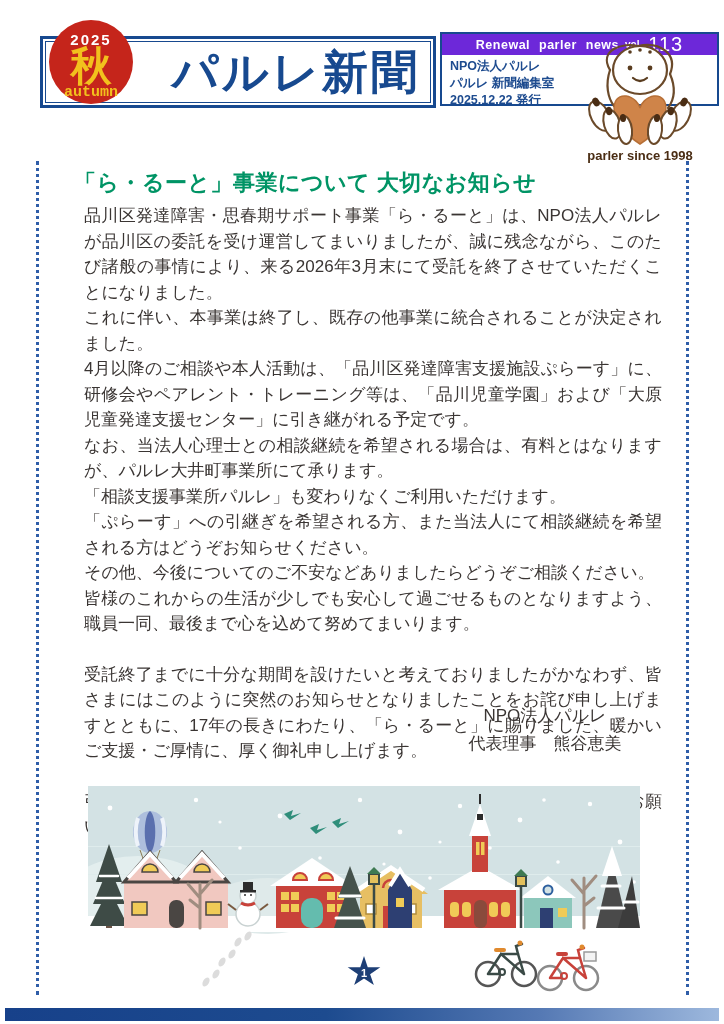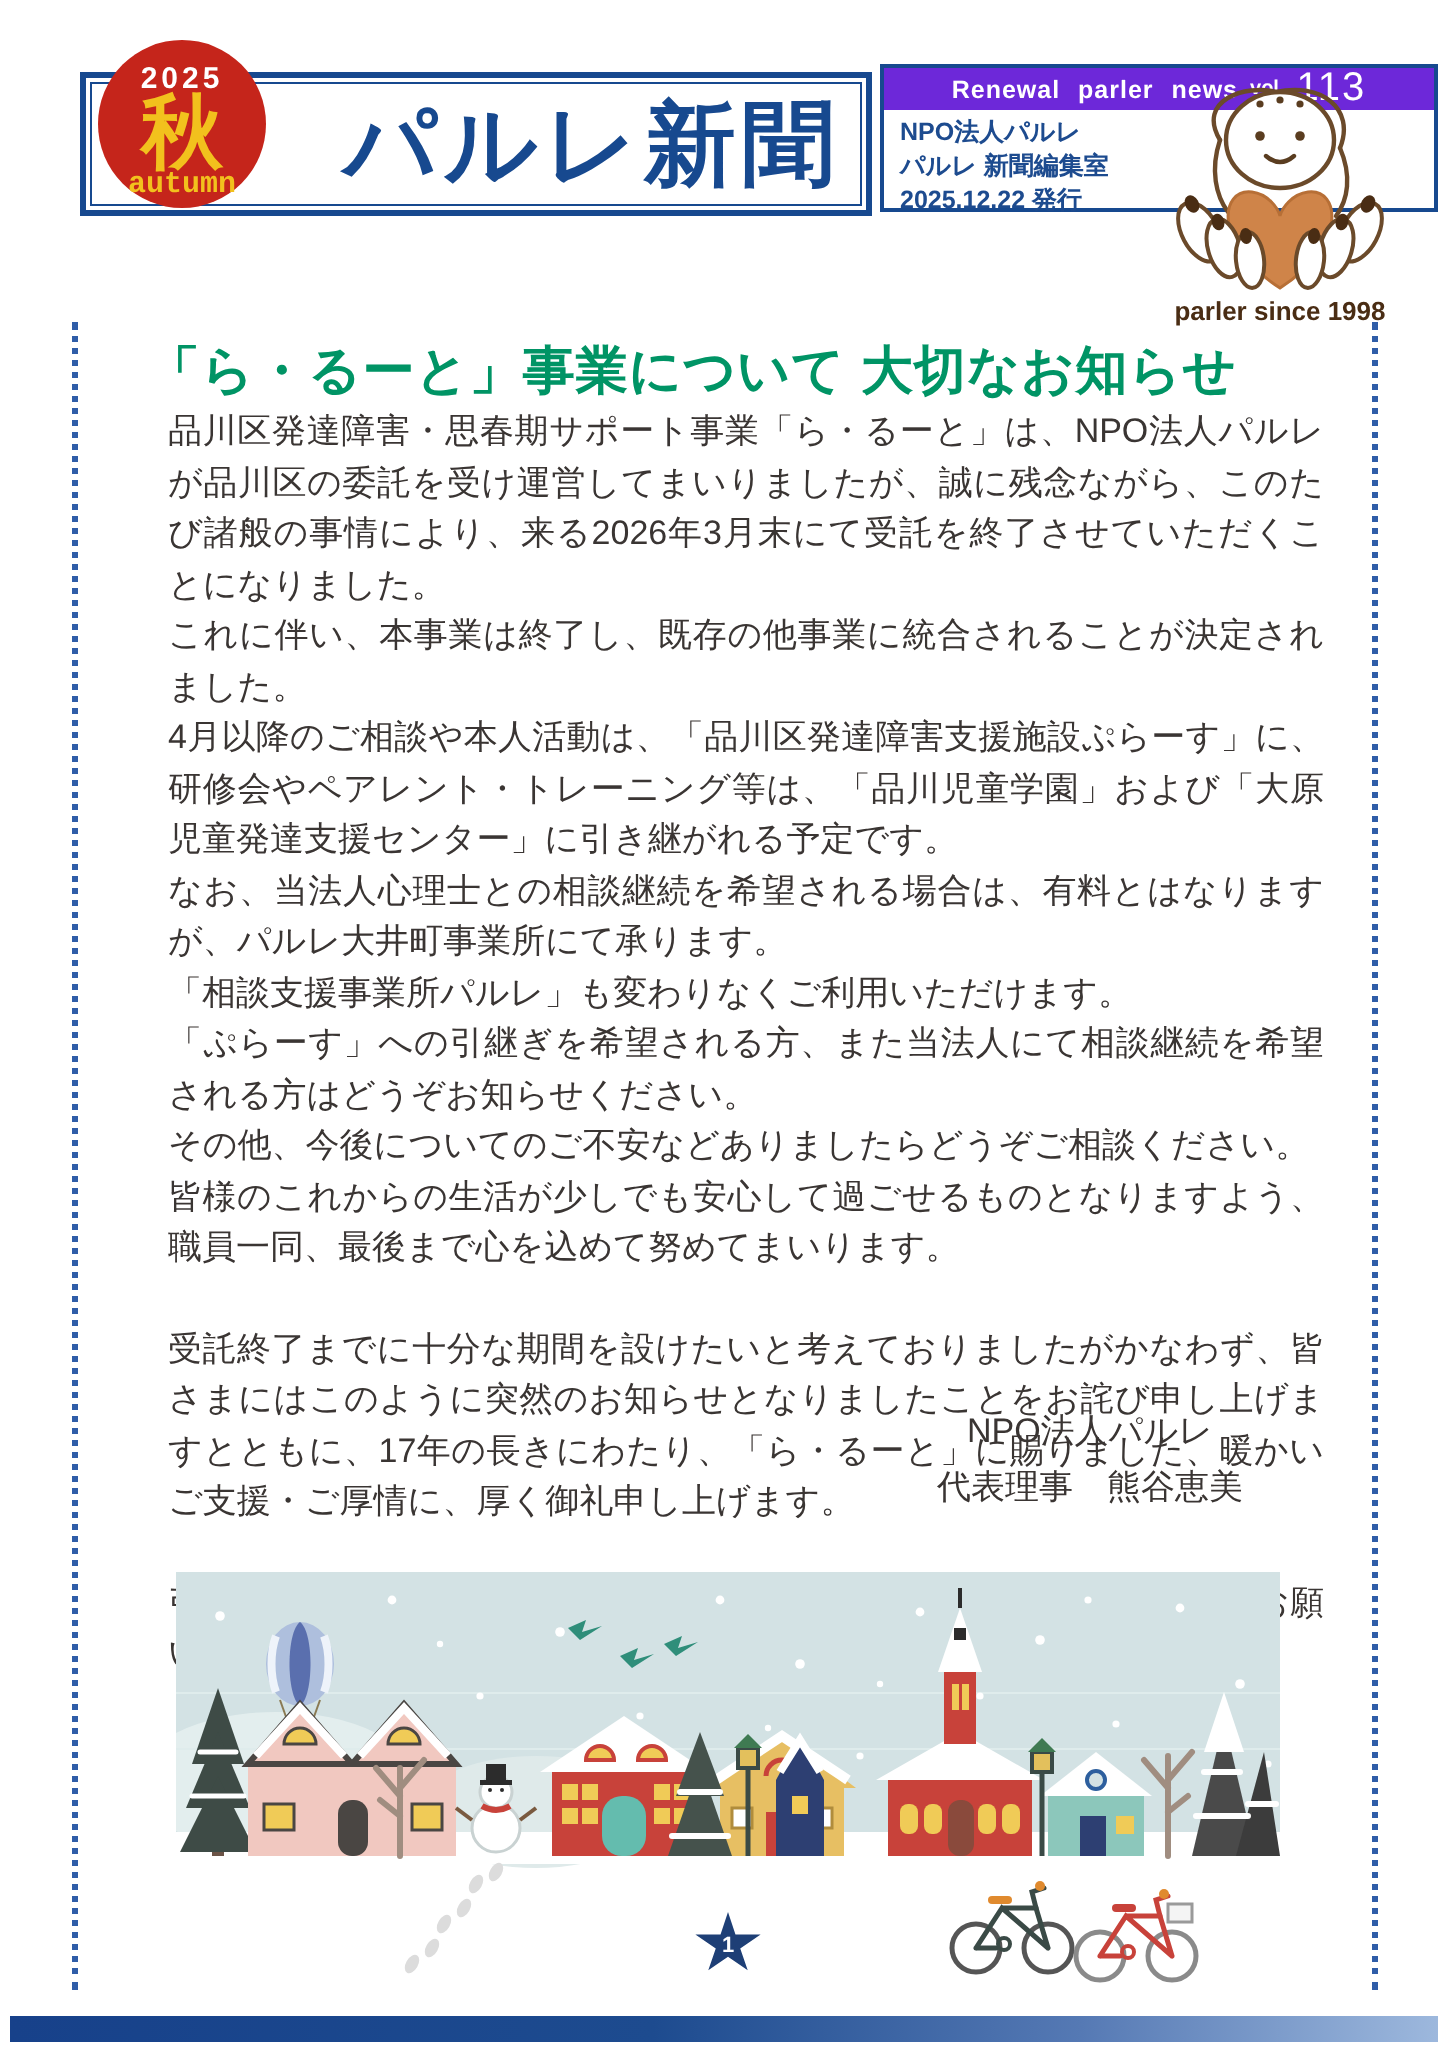--- a/index.html
+++ b/index.html
@@ -57,21 +57,21 @@
   .contact-gap { display:inline-block; width:14px; }
 
   
   .content-frame {
     position:absolute; left:36px; top:161px; width:653px; height:834px;
     border-left:3px dotted #2f5da8; border-right:3px dotted #2f5da8;
   }
 
   .article-heading {
     position:absolute; left:74px; top:168px;
-    color:#009465; font-size:26px; font-weight:800; letter-spacing:0.5px;
+    color:#009465; font-size:22px; font-weight:800; letter-spacing:0.5px;
     white-space:nowrap;
   }
 
   .article-body {
     position:absolute; left:84px; top:203px; width:578px;
     color:#3a3533; font-size:17px; line-height:25.5px; font-weight:400;
     text-align:justify;
   }
   .article-body p { margin:0; }
   .article-body p.gap { margin-top:25px; }

